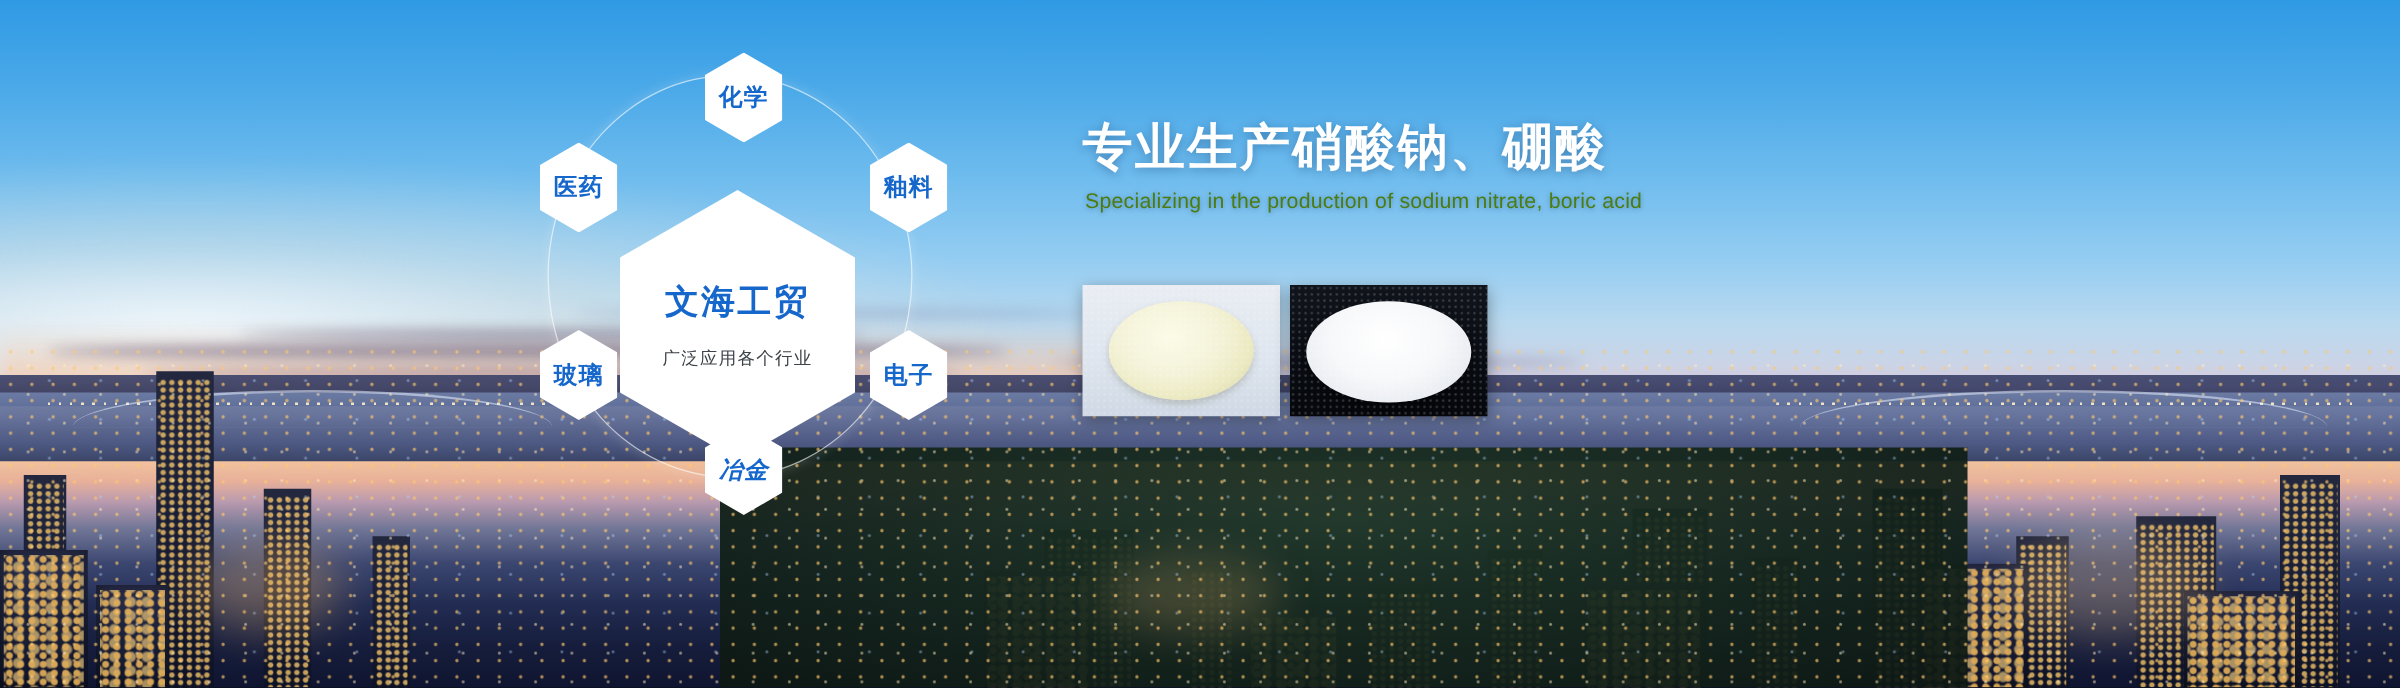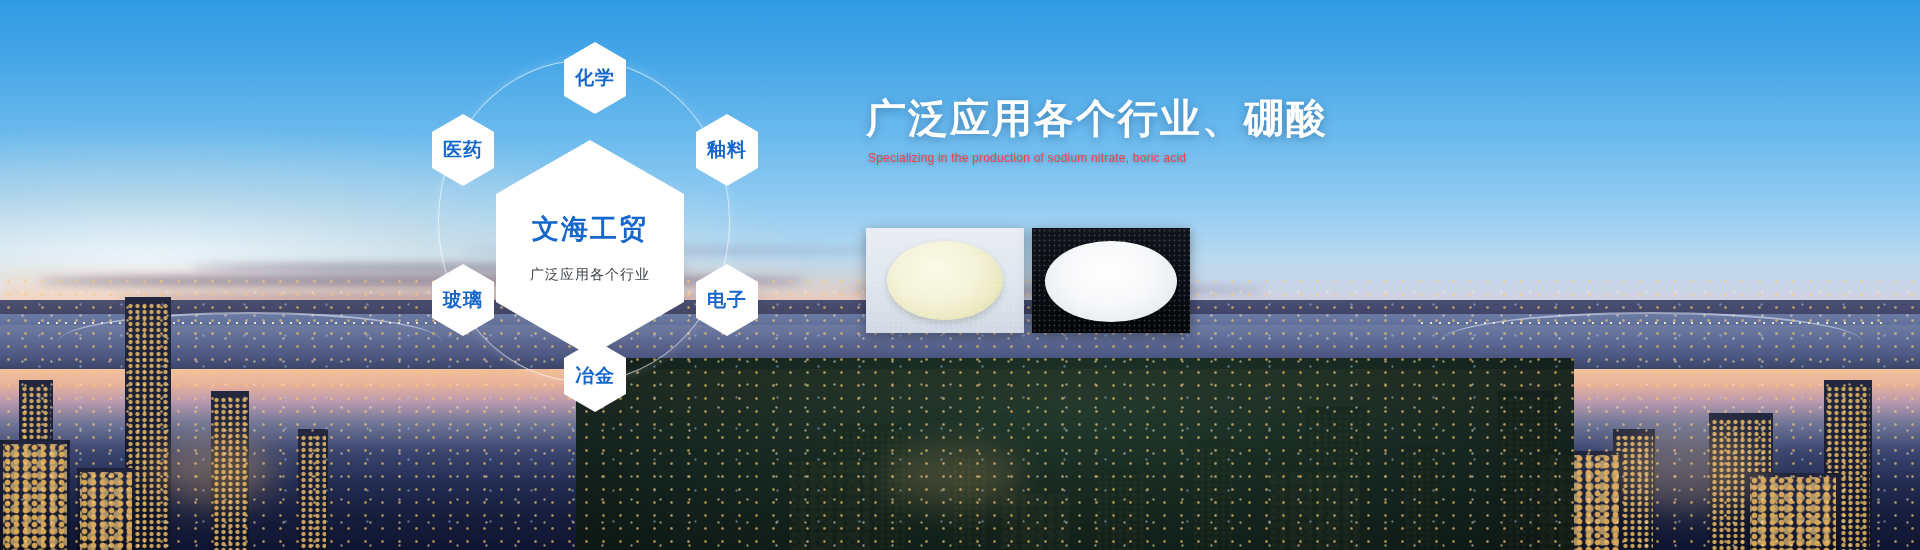--- a/index.html
+++ b/index.html
@@ -146,34 +146,34 @@
     width:188px;height:216px;flex-direction:column;gap:8px;
     -webkit-clip-path:polygon(50% 0%,100% 25%,100% 75%,50% 100%,0% 75%,0% 25%);
     clip-path:polygon(50% 0%,100% 25%,100% 75%,50% 100%,0% 75%,0% 25%);
   }
   .hex-center .c-title{font-size:27px;font-weight:bold;color:#1667cc;letter-spacing:2px;line-height:1;}
   .hex-center .c-sub{font-size:14px;font-weight:normal;color:#3d4349;letter-spacing:1px;line-height:1;}
 
   .h-chem{left:134px;top:14px;}
   .h-glaze{left:266px;top:86px;}
   .h-elec{left:266px;top:236px;}
-  .h-metal{left:134px;top:312px;}
+  .h-metal{left:134px;top:312px;font-style:italic;}
   .h-glass{left:2px;top:236px;}
   .h-med{left:2px;top:86px;}
-  .h-center{left:66px;top:112px;gap:24px;}
+  .h-center{left:66px;top:124px;gap:24px;}
 
   
   .copy{position:absolute;left:866px;top:96px;width:700px;}
   .headline{
     font-size:40px;font-weight:bold;color:#ffffff;letter-spacing:2px;
     line-height:1.12;text-shadow:0 2px 8px rgba(10,40,90,.35);margin:0;
   }
   .subline{
     margin:10px 0 0 2px;
-    font-size:12px;color:#ef4444;letter-spacing:.2px;
+    font-size:17px;color:#4d7c0f;letter-spacing:.2px;
     text-shadow:0 1px 4px rgba(10,40,90,.35);
   }
   .tagline{
     margin:22px 0 0 2px;
     font-size:20px;color:#ffffff;letter-spacing:3px;
     font-style:italic;font-family:"Liberation Serif","DejaVu Serif",serif;
     text-shadow:0 1px 5px rgba(10,40,90,.4);
   }
 
   .shots{position:absolute;left:866px;top:228px;display:flex;gap:8px;}
@@ -283,21 +283,21 @@
       <span>玻璃</span>
     </div>
 
     <div class="hex hex-center h-center">
       <span class="c-title">文海工贸</span>
       <span class="c-sub">广泛应用各个行业</span>
     </div>
   </div>
 
   <div class="copy">
-    <h1 class="headline">广泛应用各个行业、硼酸</h1>
+    <h1 class="headline">专业生产硝酸钠、硼酸</h1>
     <div class="subline">Specializing in the production of sodium nitrate, boric acid</div>
   </div>
 
   <div class="shots">
     <div class="shot shot-cream">
       <div class="pile"></div>
       <div class="grain"></div>
     </div>
     <div class="shot shot-white">
       <div class="pile"></div>

